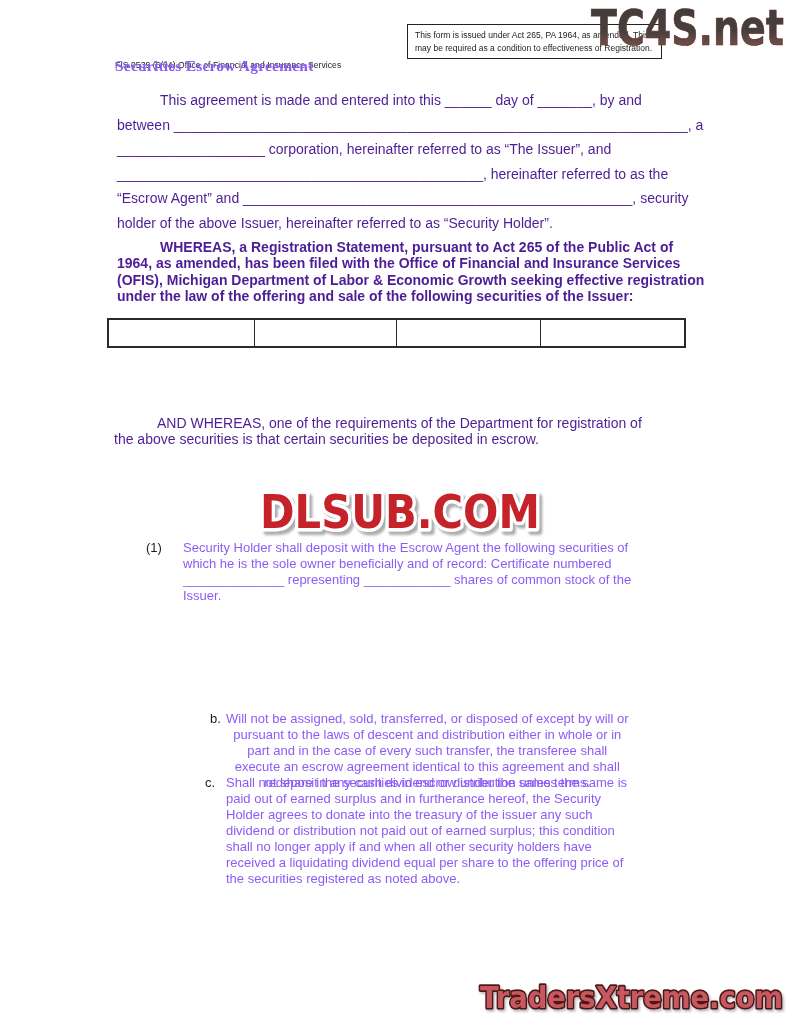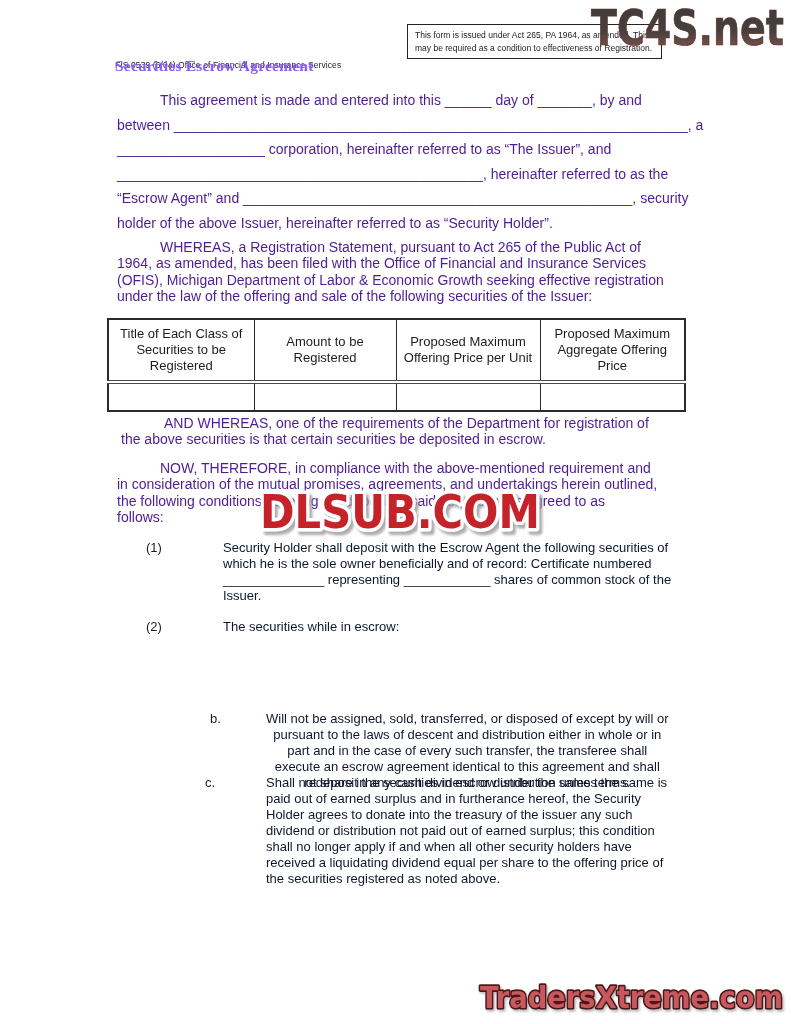--- a/index.html
+++ b/index.html
@@ -19,21 +19,21 @@
             table-layout:fixed;}
   table.sec th,table.sec td{border:1px solid #2a2a2a;font-weight:normal;
             font-size:13px;line-height:16px;text-align:center;vertical-align:middle;
             padding:6px 6px;color:#1d1d1d;}
   table.sec{border:2px solid #2a2a2a;}
   table.sec th{border-bottom:4px double #4a4a4a;}
   table.sec td{height:14px;}
   .list-block{position:absolute;}
   .marker{display:inline-block;vertical-align:top;font-size:13px;line-height:16px;color:#1d1d1d;}
   .li-text{display:inline-block;vertical-align:top;white-space:pre;font-size:13px;
-           line-height:16px;color:#0f172a;margin-left:40px;}
+           line-height:16px;color:#8b5cf6;}
   svg text{font-family:"DejaVu Sans",sans-serif;}
 </style>
 </head>
 <body>
 
 <div class="page">
 
   <div class="abs form-line" style="left:115px;top:44px;margin-top:16px;">FIS 0539   (6/04)   Office of Financial and Insurance Services</div>
   <div class="abs doc-title" style="left:115px;top:57px;">Securities Escrow Agreement</div>
 
@@ -53,75 +53,62 @@
     <text x="5" y="45" font-size="50" font-weight="bold" textLength="193" lengthAdjust="spacingAndGlyphs" fill="url(#tc4s-grad)" stroke="#6e2a22" stroke-width="0.7">TC4S.net</text>
   </svg>
 
   <div class="abs lines doublespace p-first-indent" style="left:117px;top:88px;">This agreement is made and entered into this ______ day of _______, by and
 between __________________________________________________________________, a
 ___________________ corporation, hereinafter referred to as “The Issuer”, and
 _______________________________________________, hereinafter referred to as the
 “Escrow Agent” and __________________________________________________, security
 holder of the above Issuer, hereinafter referred to as “Security Holder”.</div>
 
-  <div class="abs lines p-first-indent" style="left:117px;top:239px;">WHEREAS, a Registration Statement, pursuant to Act 265 of the Public Act of
+  <div class="abs lines p-first-indent" style="left:117px;top:239px;font-weight:bold;">WHEREAS, a Registration Statement, pursuant to Act 265 of the Public Act of
 1964, as amended, has been filed with the Office of Financial and Insurance Services
 (OFIS), Michigan Department of Labor &amp; Economic Growth seeking effective registration
 under the law of the offering and sale of the following securities of the Issuer:</div>
 
   <table class="sec">
     <colgroup>
         <col style="width:146px">
         <col style="width:142px">
         <col style="width:144px">
         <col style="width:145px">
       </colgroup>
     <tbody>
-        <tr>
-      <th>Title of Each Class of Securities to be Registered</th>
-      <th>Amount to be Registered</th>
-      <th>Proposed Maximum Offering Price per Unit</th>
-      <th>Proposed Maximum Aggregate Offering Price</th>
-    </tr>
     <tr>
       <td></td>
       <td></td>
       <td></td>
       <td></td>
     </tr>
   </tbody>
     </table>
 
-  <div class="abs lines p-first-indent" style="left:121px;top:415px;">AND WHEREAS, one of the requirements of the Department for registration of
+  <div class="abs lines p-first-indent" style="left:114px;top:415px;">AND WHEREAS, one of the requirements of the Department for registration of
 the above securities is that certain securities be deposited in escrow.</div>
 
-  <div class="abs lines p-first-indent" style="left:117px;top:460px;">NOW, THEREFORE, in compliance with the above-mentioned requirement and
-in consideration of the mutual promises, agreements, and undertakings herein outlined,
-the following conditions covering the deposit of said securities are agreed to as
-follows:</div>
 
   <svg class="abs" style="left:250px;top:482px;" width="306" height="62" aria-hidden="true">
     <defs>
       <filter id="dlsub-shadow" x="-20%" y="-20%" width="150%" height="160%">
         <feDropShadow dx="3" dy="3.5" stdDeviation="1.2" flood-color="#9a9a9a" flood-opacity="0.8"></feDropShadow>
       </filter>
     </defs>
     <text x="10" y="46" font-size="46" font-weight="bold" font-family="DejaVu Serif, serif" textLength="280" lengthAdjust="spacingAndGlyphs" fill="#c6202a" stroke="#ffffff" stroke-width="7" stroke-linejoin="round" paint-order="stroke" filter="url(#dlsub-shadow)">DLSUB.COM</text>
   </svg>
 
   <div class="list-block" style="left:146px;top:540px;">
     <span class="marker" style="width:37px;">(1)</span><span class="li-text">Security Holder shall deposit with the Escrow Agent the following securities of
 which he is the sole owner beneficially and of record: Certificate numbered
 ______________ representing ____________ shares of common stock of the
 Issuer.</span>
   </div>
 
-  <div class="list-block" style="left:146px;top:619px;">
-    <span class="marker" style="width:37px;">(2)</span><span class="li-text">The securities while in escrow:</span>
-  </div>
 
 
   <div class="list-block" style="left:205px;top:711px;text-align:center;">
     <span class="marker" style="width:21px;">b.</span><span class="li-text">Will not be assigned, sold, transferred, or disposed of except by will or
 pursuant to the laws of descent and distribution either in whole or in
 part and in the case of every such transfer, the transferee shall
 execute an escrow agreement identical to this agreement and shall
 redeposit the securities in escrow under the same terms.</span>
   </div>
 

